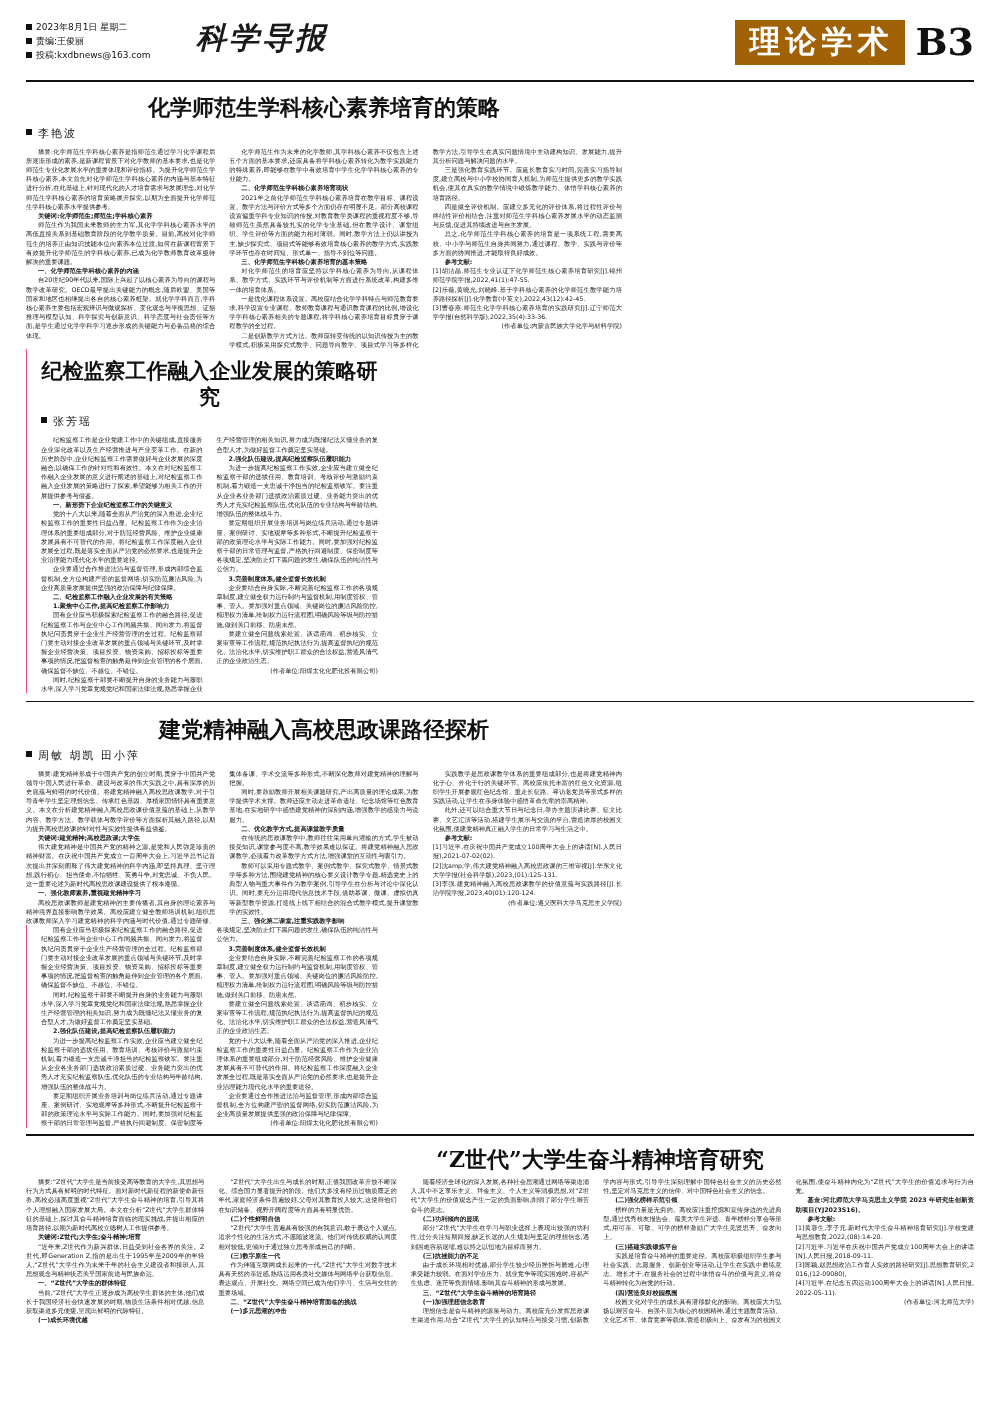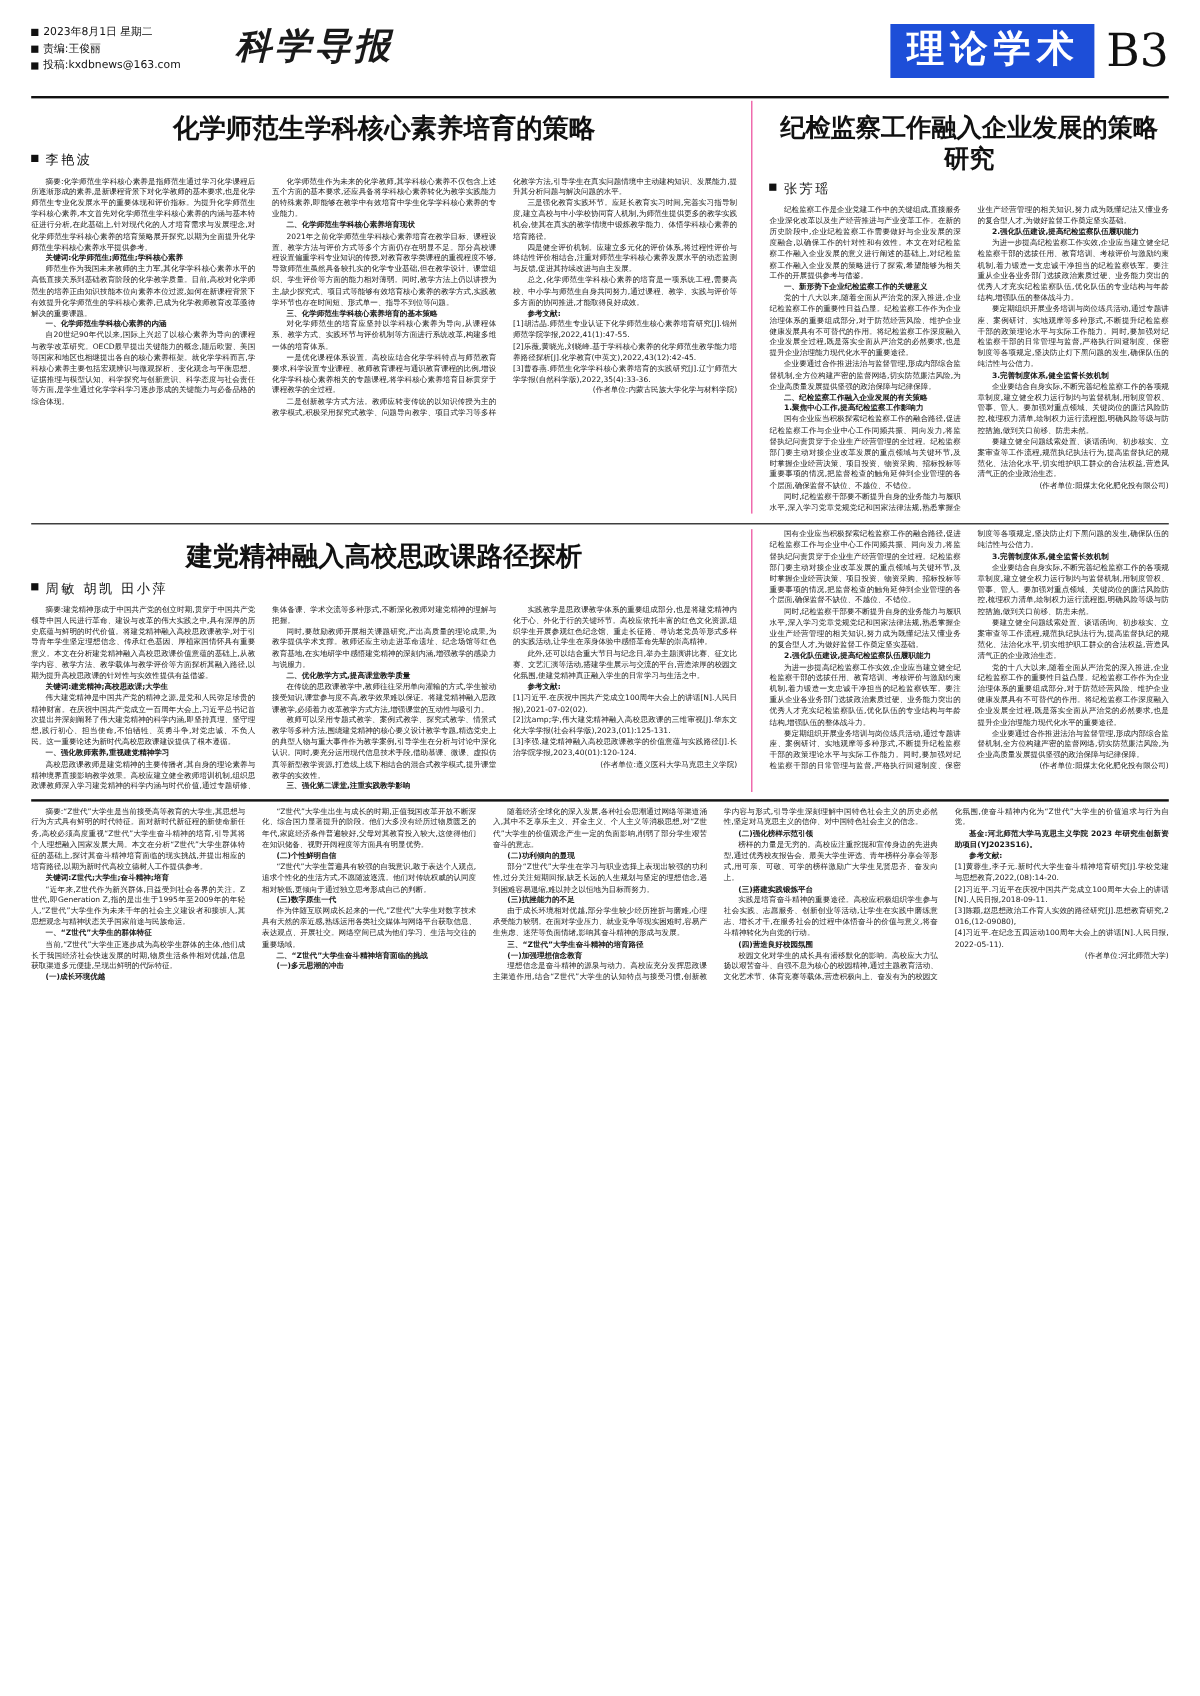--- a/index.html
+++ b/index.html
@@ -61,34 +61,34 @@
     font-style: italic;
   }
   .mh-right {
     display: flex;
     align-items: center;
     gap: 0px;
     margin-left: auto;
     margin-top: 2px;
   }
   .mh-badge {
-    background: #1d4ed8;
+    background: #a16207;
     color: #fff;
     font-family: "DejaVu Serif", "Liberation Serif", serif;
     font-size: 31px;
     font-weight: bold;
     letter-spacing: 5px;
     padding: 6px 12px 8px 14px;
     line-height: 1;
     text-align: center;
   }
   .mh-b3 {
     font-family: "DejaVu Serif", "Liberation Serif", serif;
     font-size: 38px;
-    font-weight: normal;
+    font-weight: bold;
     color: #111;
     padding-left: 10px;
     line-height: 1;
     margin-top: -2px;
   }
 
   .rule-thick {
     border-top: 2px solid #111;
     margin-top: 4px;
   }
@@ -145,20 +145,21 @@
     text-align: right;
   }
   .c2 { column-count: 2; }
   .c3 { column-count: 3; }
   .c5 { column-count: 5; }
 
   
   .topsec {
     display: flex;
     margin-top: 2px;
+    flex-direction: column;
   }
   .topleft { width: 608px; padding-right: 12px; box-sizing: border-box; }
   .topright { width: 352px; padding-left: 14px; box-sizing: border-box; border-left: 1px solid #ec4899; }
 
   .hsep {
     border-top: 1px solid #111;
     margin: 8px 0 0 0;
   }
   .hsep2 {
     border-top: 2px solid #111;
@@ -291,20 +292,21 @@
           <p class="center">(作者单位:阳煤太化化肥化投有限公司)</p>
         </div>
       </div>
     </div>
   </div>
 
   <div class="hsep2"></div>
 
   <div class="botsec" style="display:block;">
     <div class="article">
+      <div class="art-title t-big" style="margin-left:200px;">“Z世代”大学生奋斗精神培育研究</div>
       <div class="cols c5">
         <p>摘要:“Z世代”大学生是当前接受高等教育的大学生,其思想与行为方式具有鲜明的时代特征。面对新时代新征程的新使命新任务,高校必须高度重视“Z世代”大学生奋斗精神的培育,引导其将个人理想融入国家发展大局。本文在分析“Z世代”大学生群体特征的基础上,探讨其奋斗精神培育面临的现实挑战,并提出相应的培育路径,以期为新时代高校立德树人工作提供参考。</p>
         <p class="head">关键词:Z世代;大学生;奋斗精神;培育</p>
         <p>“近年来,Z世代作为新兴群体,日益受到社会各界的关注。Z世代,即Generation Z,指的是出生于1995年至2009年的年轻人,“Z世代”大学生作为未来千年的社会主义建设者和接班人,其思想观念与精神状态关乎国家前途与民族命运。</p>
         <p class="head">一、“Z世代”大学生的群体特征</p>
         <p>当前,“Z世代”大学生正逐步成为高校学生群体的主体,他们成长于我国经济社会快速发展的时期,物质生活条件相对优越,信息获取渠道多元便捷,呈现出鲜明的代际特征。</p>
         <p class="head">(一)成长环境优越</p>
         <p>“Z世代”大学生出生与成长的时期,正值我国改革开放不断深化、综合国力显著提升的阶段。他们大多没有经历过物质匮乏的年代,家庭经济条件普遍较好,父母对其教育投入较大,这使得他们在知识储备、视野开阔程度等方面具有明显优势。</p>
         <p class="head">(二)个性鲜明自信</p>
         <p>“Z世代”大学生普遍具有较强的自我意识,敢于表达个人观点,追求个性化的生活方式,不愿随波逐流。他们对传统权威的认同度相对较低,更倾向于通过独立思考形成自己的判断。</p>

